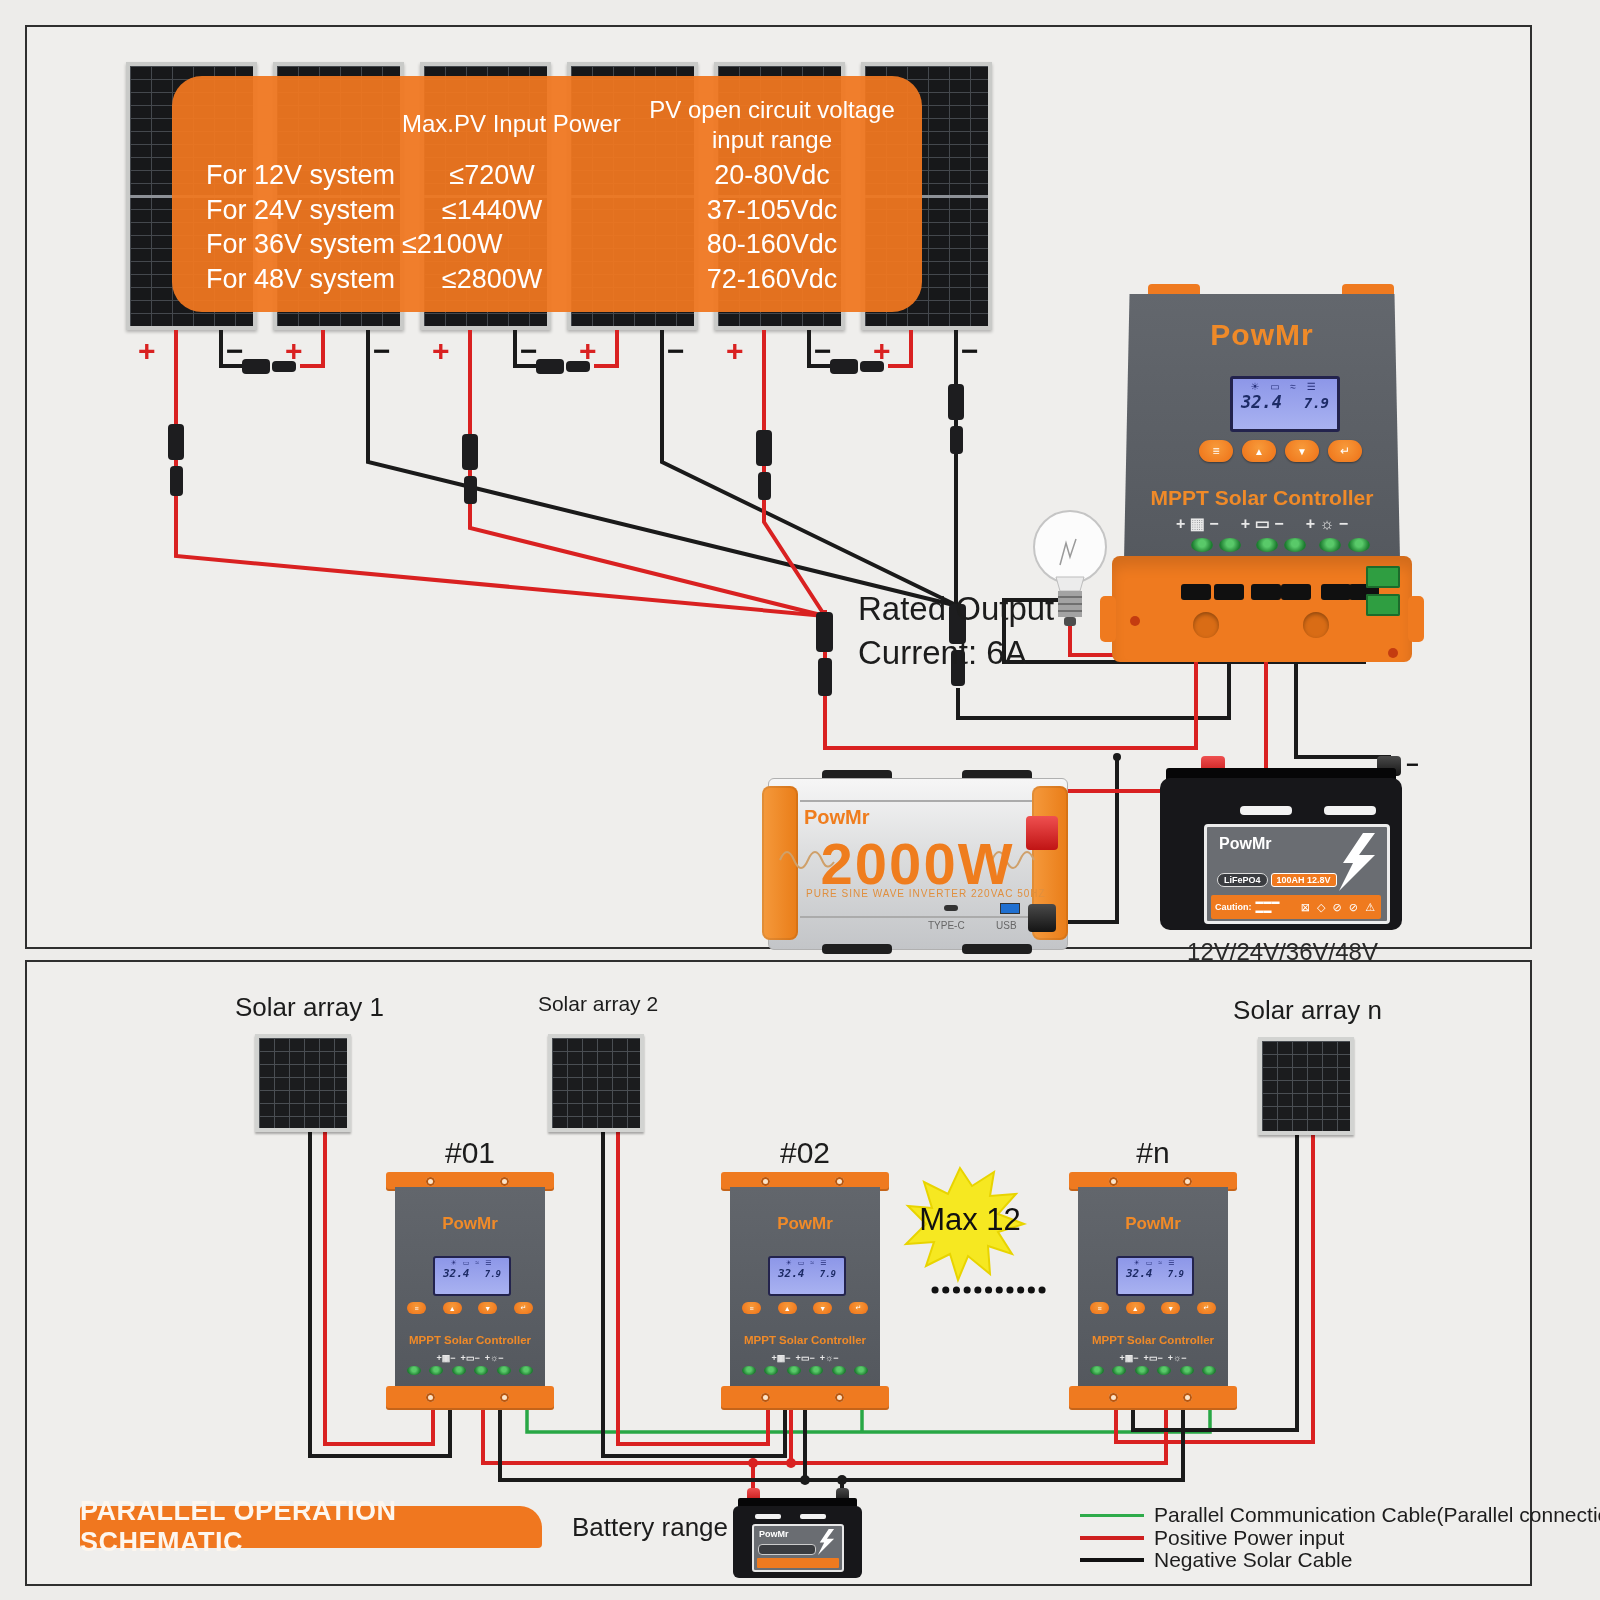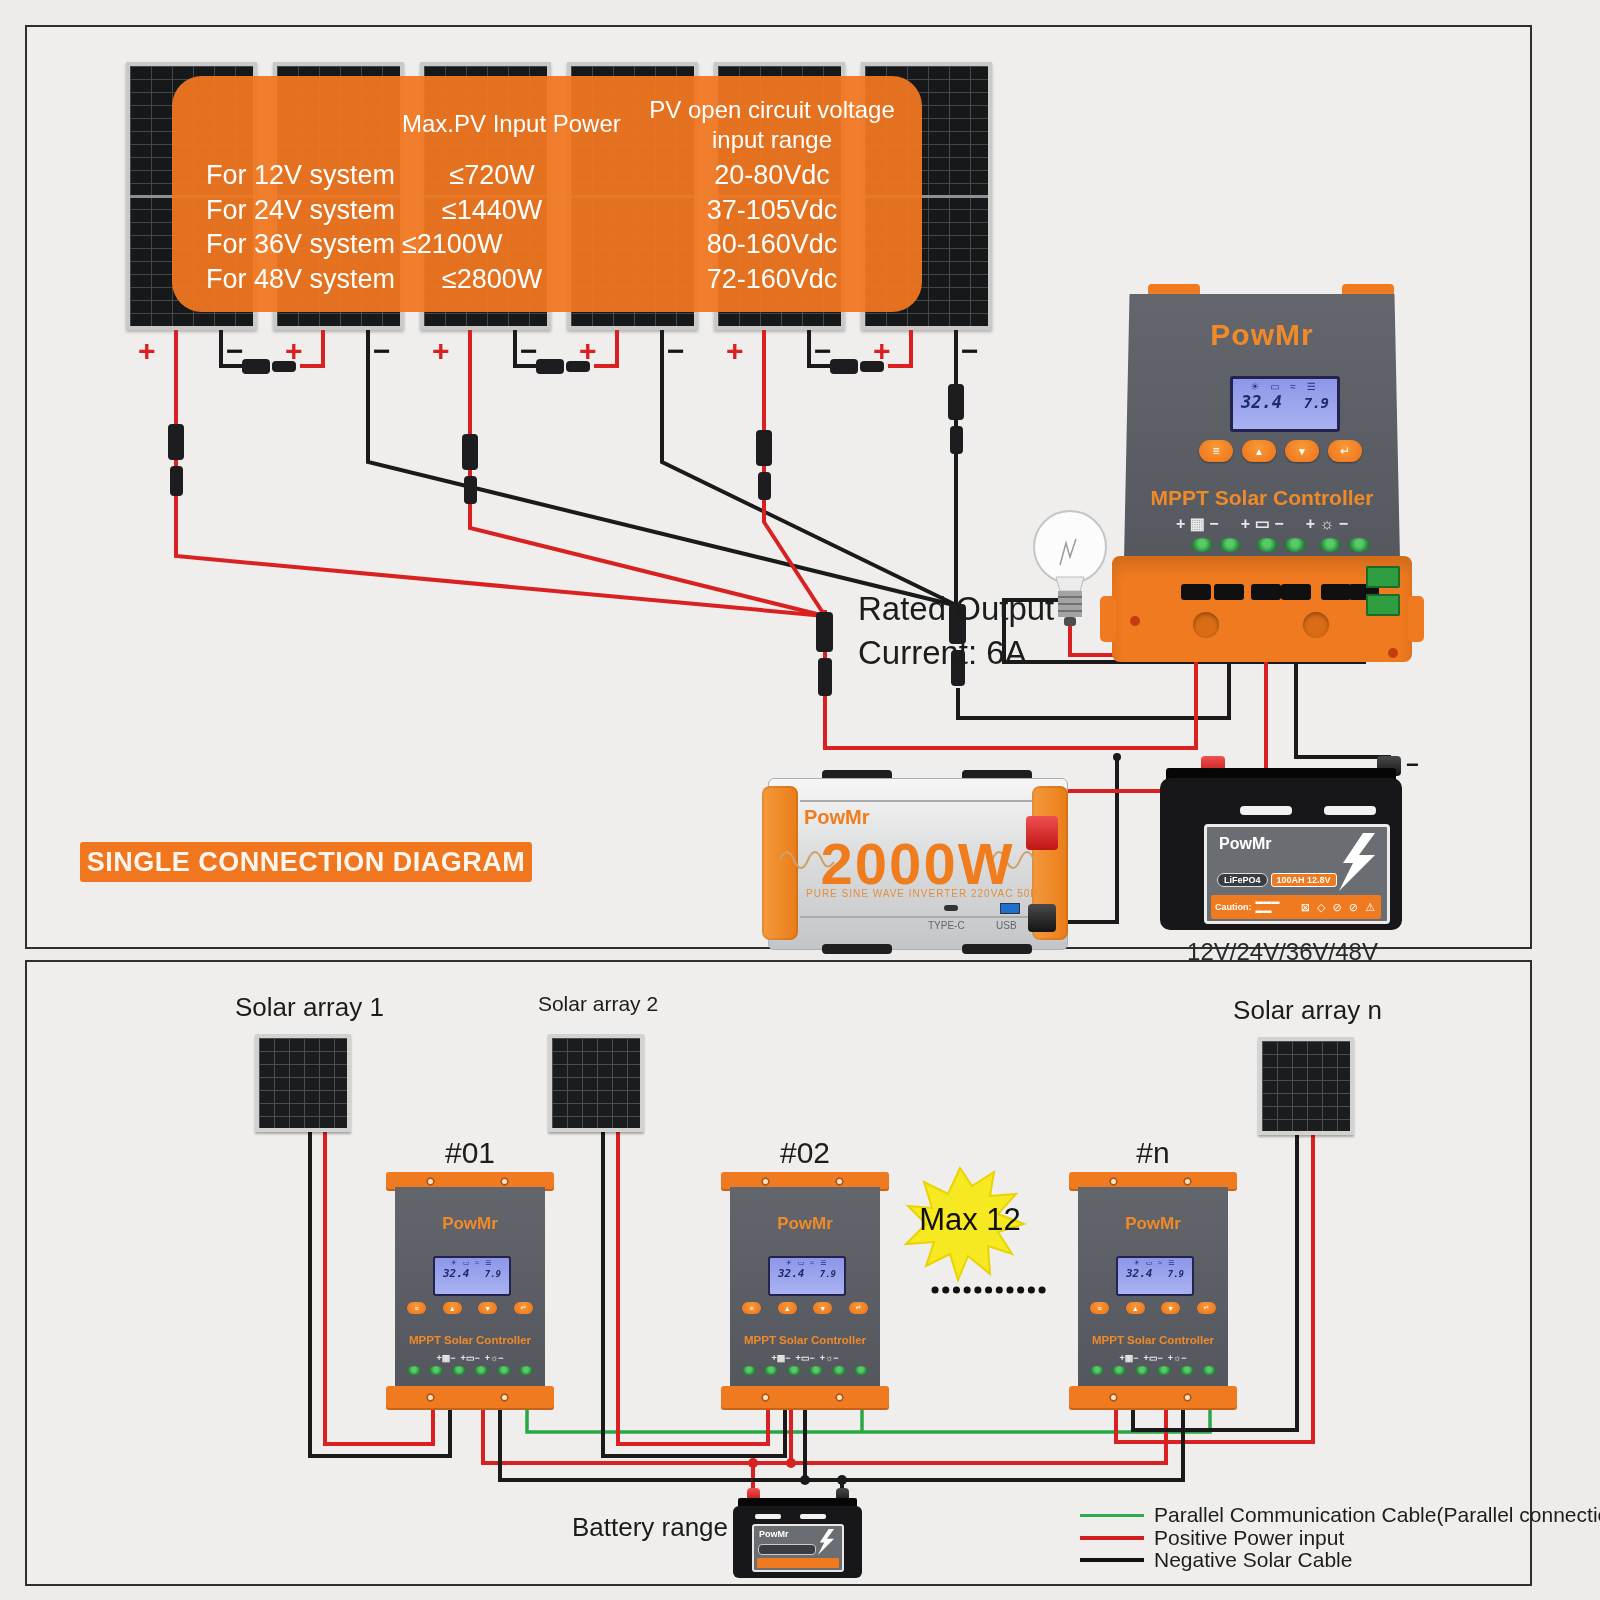--- a/index.html
+++ b/index.html
@@ -304,21 +304,20 @@
       </div>
       <div class="caution">
         <b>Caution:</b>
         <span style="font-size:8px;line-height:1.1;">▬▬▬<br>▬▬</span>
         <span style="font-size:11px;letter-spacing:2px;margin-left:auto;">⊠ ◇ ⊘ ⊘ ⚠</span>
       </div>
     </div>
     <div class="lbl" style="left:1160px;top:938px;width:245px;text-align:center;font-size:24px;color:#2a2a2a;">12V/24V/36V/48V</div>
   </div>
 
-  <div class="badge" style="left:80px;top:842px;width:452px;height:40px;font-size:27px;border-radius:3px;">SINGLE CONNECTION DIAGRAM</div>
 
   <div class="sec" style="left:25px;top:960px;width:1503px;height:622px;"></div>
 
   <svg width="1600" height="1600" viewBox="0 0 1600 1600">
     <g stroke="#28a745" stroke-width="3.5" fill="none">
       <path d="M527,1408 V1432 H1210 V1408"></path>
       <path d="M862,1432 V1408"></path>
     </g>
     <g stroke="#d92121" stroke-width="4" fill="none">
       <path d="M325,1132 V1444 H433 V1408"></path>
@@ -521,13 +520,14 @@
   </div>
   <div class="lg-row" style="left:1080px;top:1527px;">
     <div class="lg-line" style="background: rgb(207, 31, 31);"></div>
     <div class="lg-label">Positive Power input</div>
   </div>
   <div class="lg-row" style="left:1080px;top:1549px;">
     <div class="lg-line" style="background: rgb(17, 17, 17);"></div>
     <div class="lg-label">Negative Solar Cable</div>
   </div>
 
+  <div class="badge" style="left:80px;top:1506px;width:462px;height:42px;font-size:27px;border-radius:4px 22px 4px 4px;">PARALLEL OPERATION SCHEMATIC</div>
 </div>
 
 </body></html>

